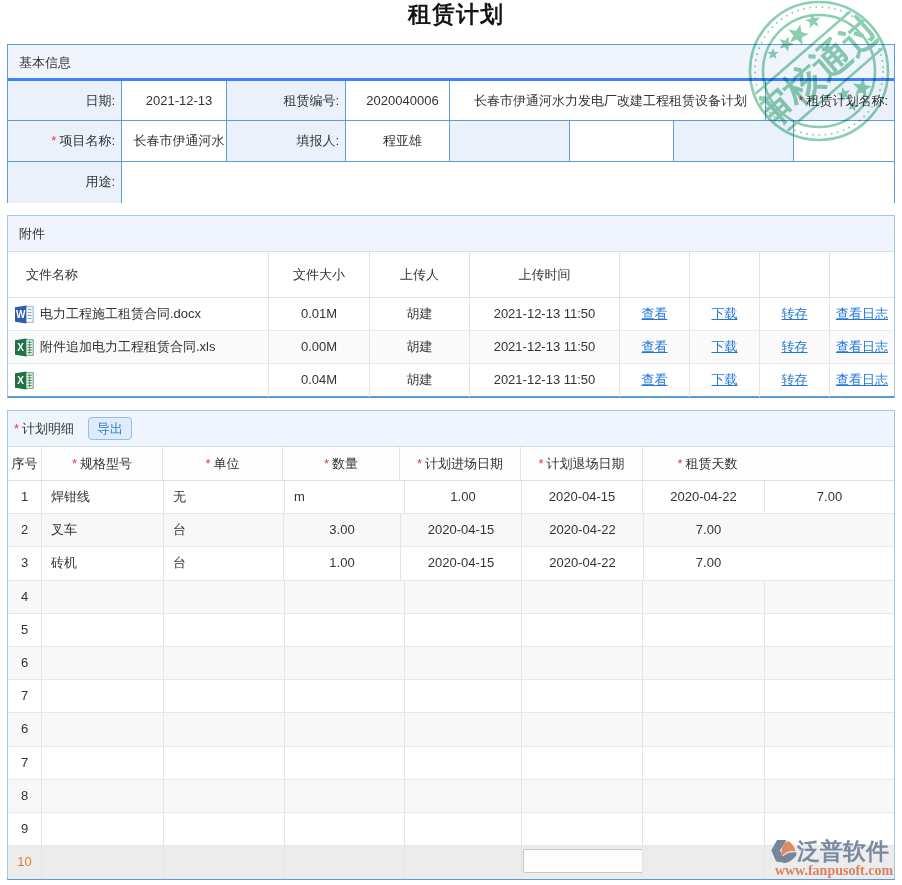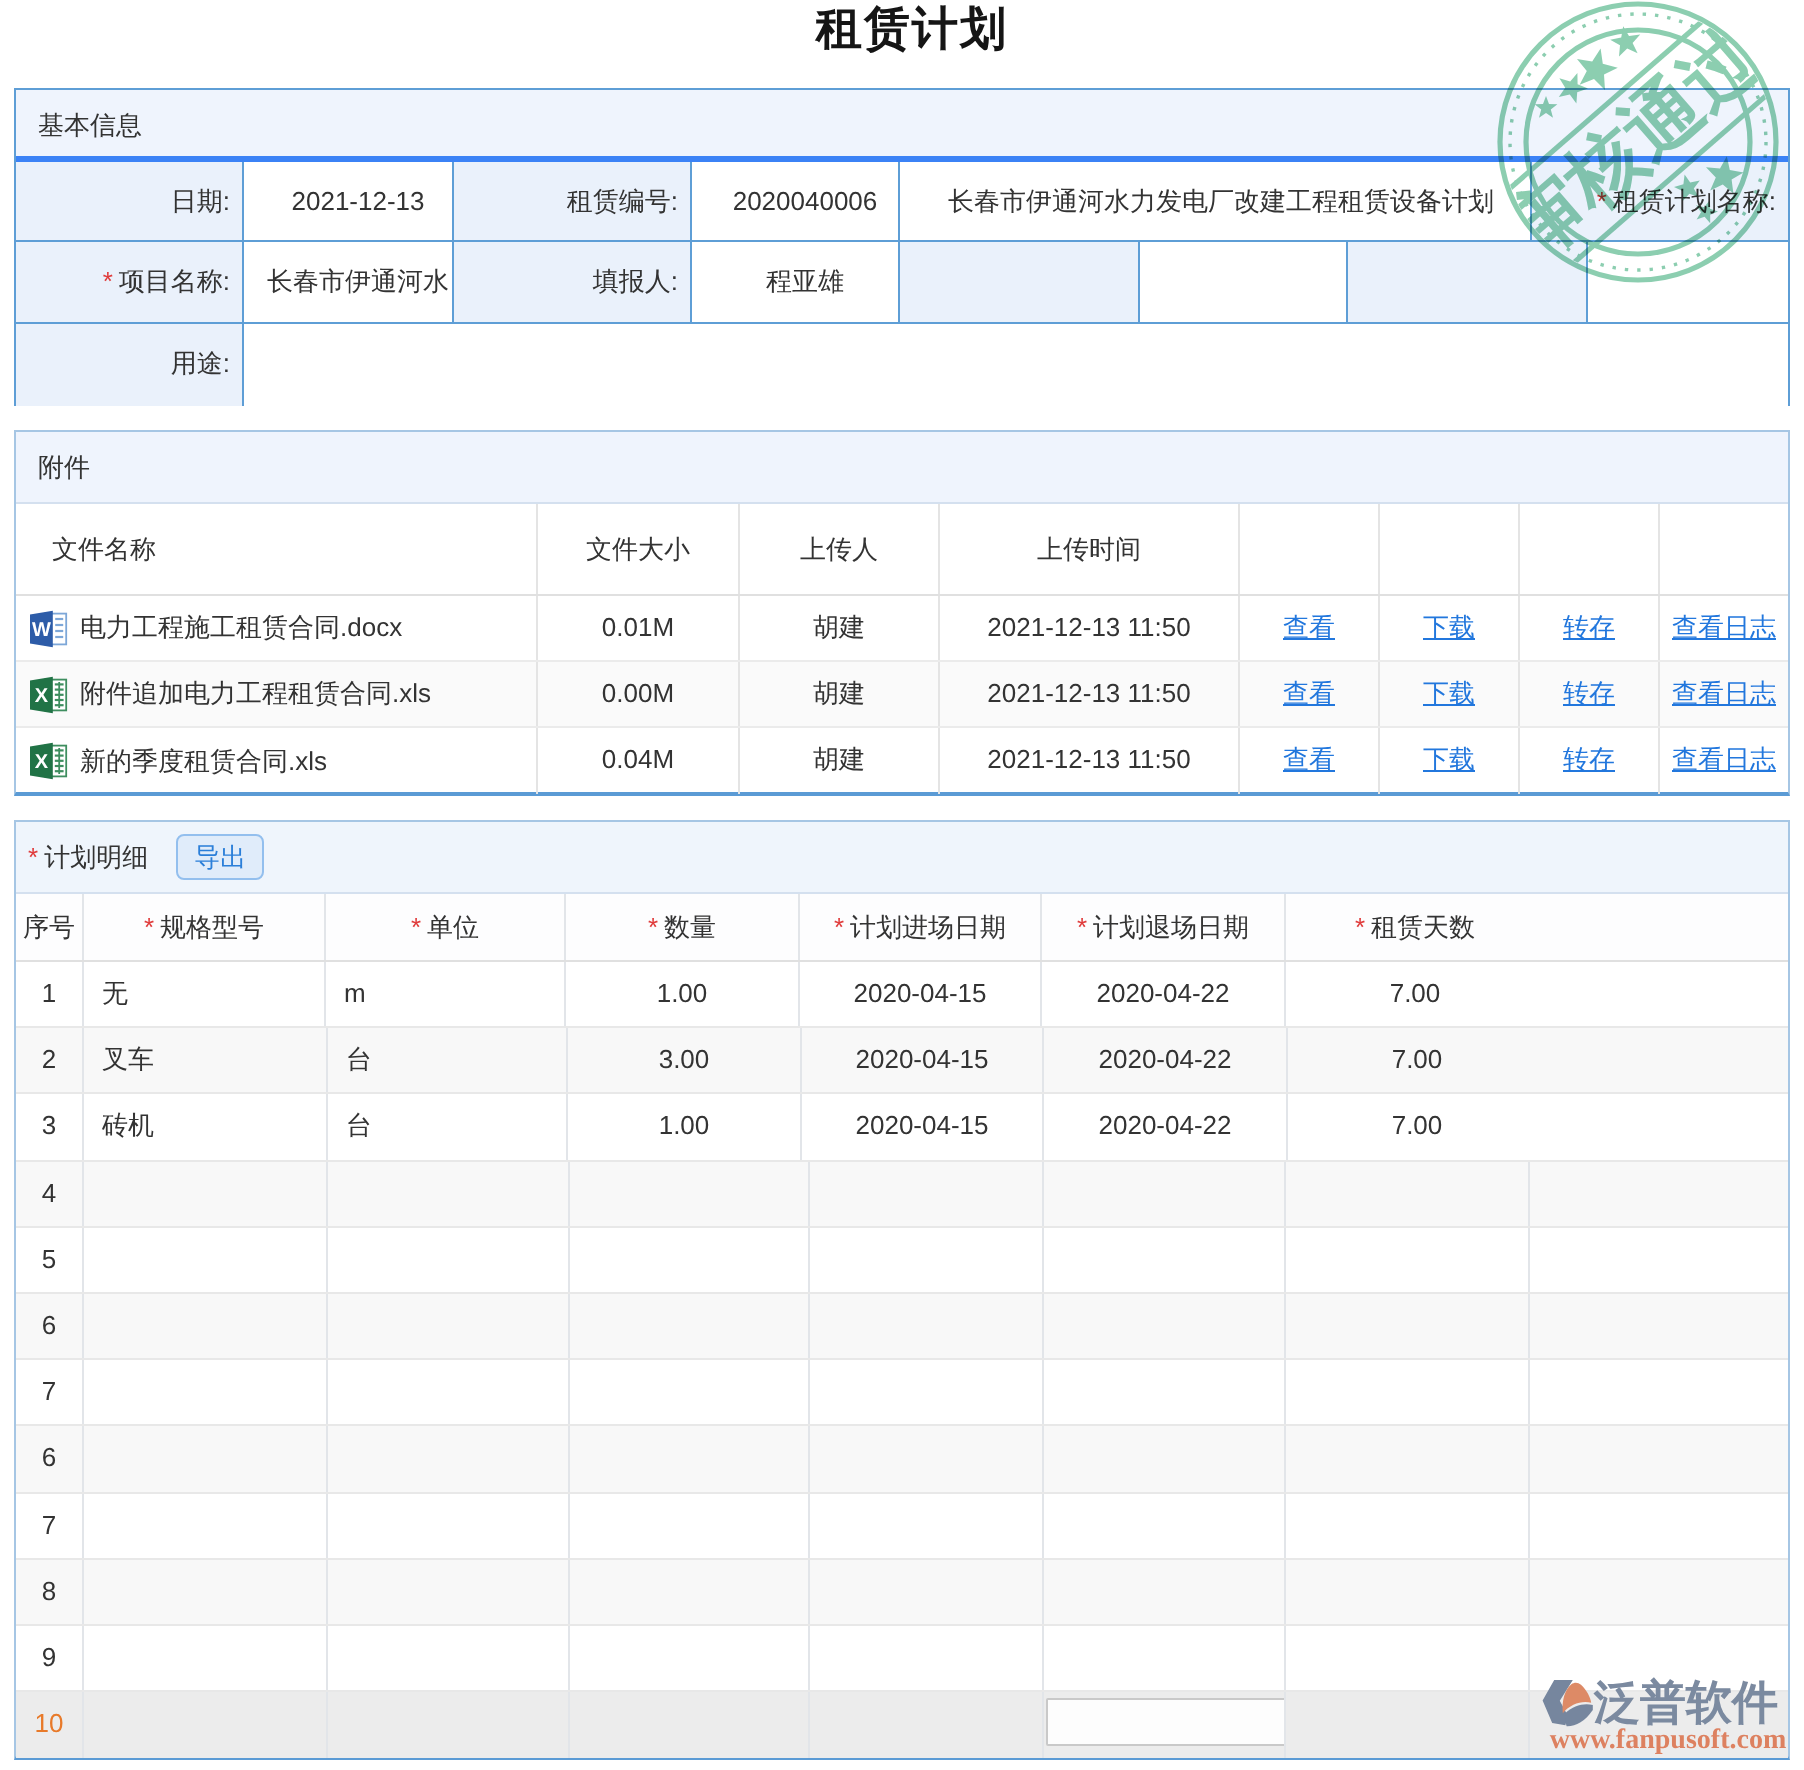--- a/index.html
+++ b/index.html
@@ -147,21 +147,20 @@
             <line x1="12.4" y1="4.2" x2="16.8" y2="4.2"></line>
             <line x1="12.4" y1="6.8" x2="16.8" y2="6.8"></line>
             <line x1="12.4" y1="9.4" x2="16.8" y2="9.4"></line>
             <line x1="12.4" y1="12.0" x2="16.8" y2="12.0"></line>
             <line x1="12.4" y1="14.6" x2="16.8" y2="14.6"></line>
             <line x1="14.6" y1="3" x2="14.6" y2="16" stroke-width="0.9"></line>
           </g>
           <polygon points="0,2.3 11.4,0.4 11.4,18.6 0,16.7" fill="#217346"></polygon>
           <text x="5.7" y="13.2" font-size="10" font-weight="bold" fill="#fff" text-anchor="middle" font-family="Liberation Sans">X</text>
         </svg>
-        <span>新的季度租赁合同.xls</span>
       </div>
     <div class="cell ctr" style="width:101px;">0.04M</div>
     <div class="cell ctr" style="width:100px;">胡建</div>
     <div class="cell ctr" style="width:150px;">2021-12-13 11:50</div>
     <div class="cell ctr" style="width:70px;"><a class="lnk">查看</a></div>
     <div class="cell ctr" style="width:70px;"><a class="lnk">下载</a></div>
     <div class="cell ctr" style="width:70px;"><a class="lnk">转存</a></div>
     <div class="cell ctr" style="width:64px;"><a class="lnk">查看日志</a></div>
   </div>
 </div>
@@ -172,20 +171,21 @@
     <div class="cell ctr" style="width:34px;">序号</div>
     <div class="cell ctr" style="width:121px;"><span class="star">*</span>规格型号</div>
     <div class="cell ctr" style="width:120px;text-align:center;"><span class="star">*</span>单位</div>
     <div class="cell ctr" style="width:117px;"><span class="star">*</span>数量</div>
     <div class="cell ctr" style="width:121px;"><span class="star">*</span>计划进场日期</div>
     <div class="cell ctr" style="width:122px;"><span class="star">*</span>计划退场日期</div>
     <div class="cell ctr" style="width:129px;"><span class="star">*</span>租赁天数</div>
   </div>
   <div class="row drow">
       <div class="cell ctr" style="width:34px;">1</div>
+      <div class="cell pl8" style="width:122px;">焊钳线</div>
       <div class="cell pl8" style="width:121px;">无</div>
       <div class="cell pl8" style="width:120px;">m</div>
       <div class="cell ctr" style="width:117px;">1.00</div>
       <div class="cell ctr" style="width:121px;">2020-04-15</div>
       <div class="cell ctr" style="width:122px;">2020-04-22</div>
       <div class="cell ctr" style="width:129px;">7.00</div>
     </div>
   <div class="row drow even">
       <div class="cell ctr" style="width:34px;">2</div>
       <div class="cell pl8" style="width:122px;">叉车</div>

